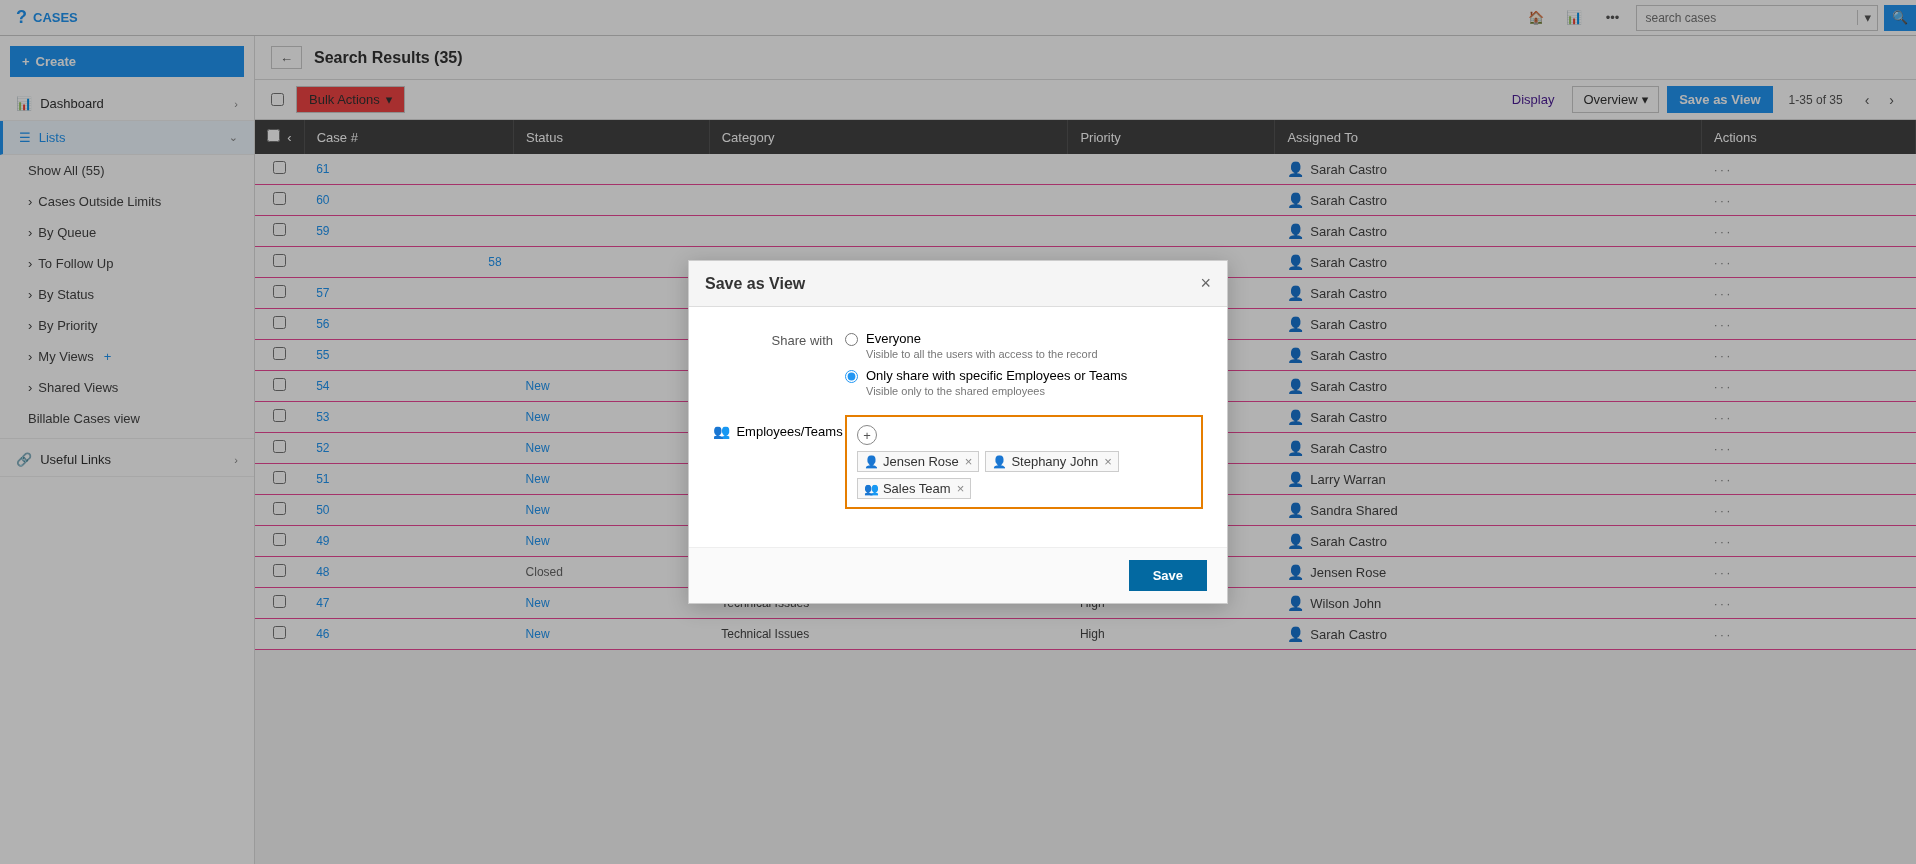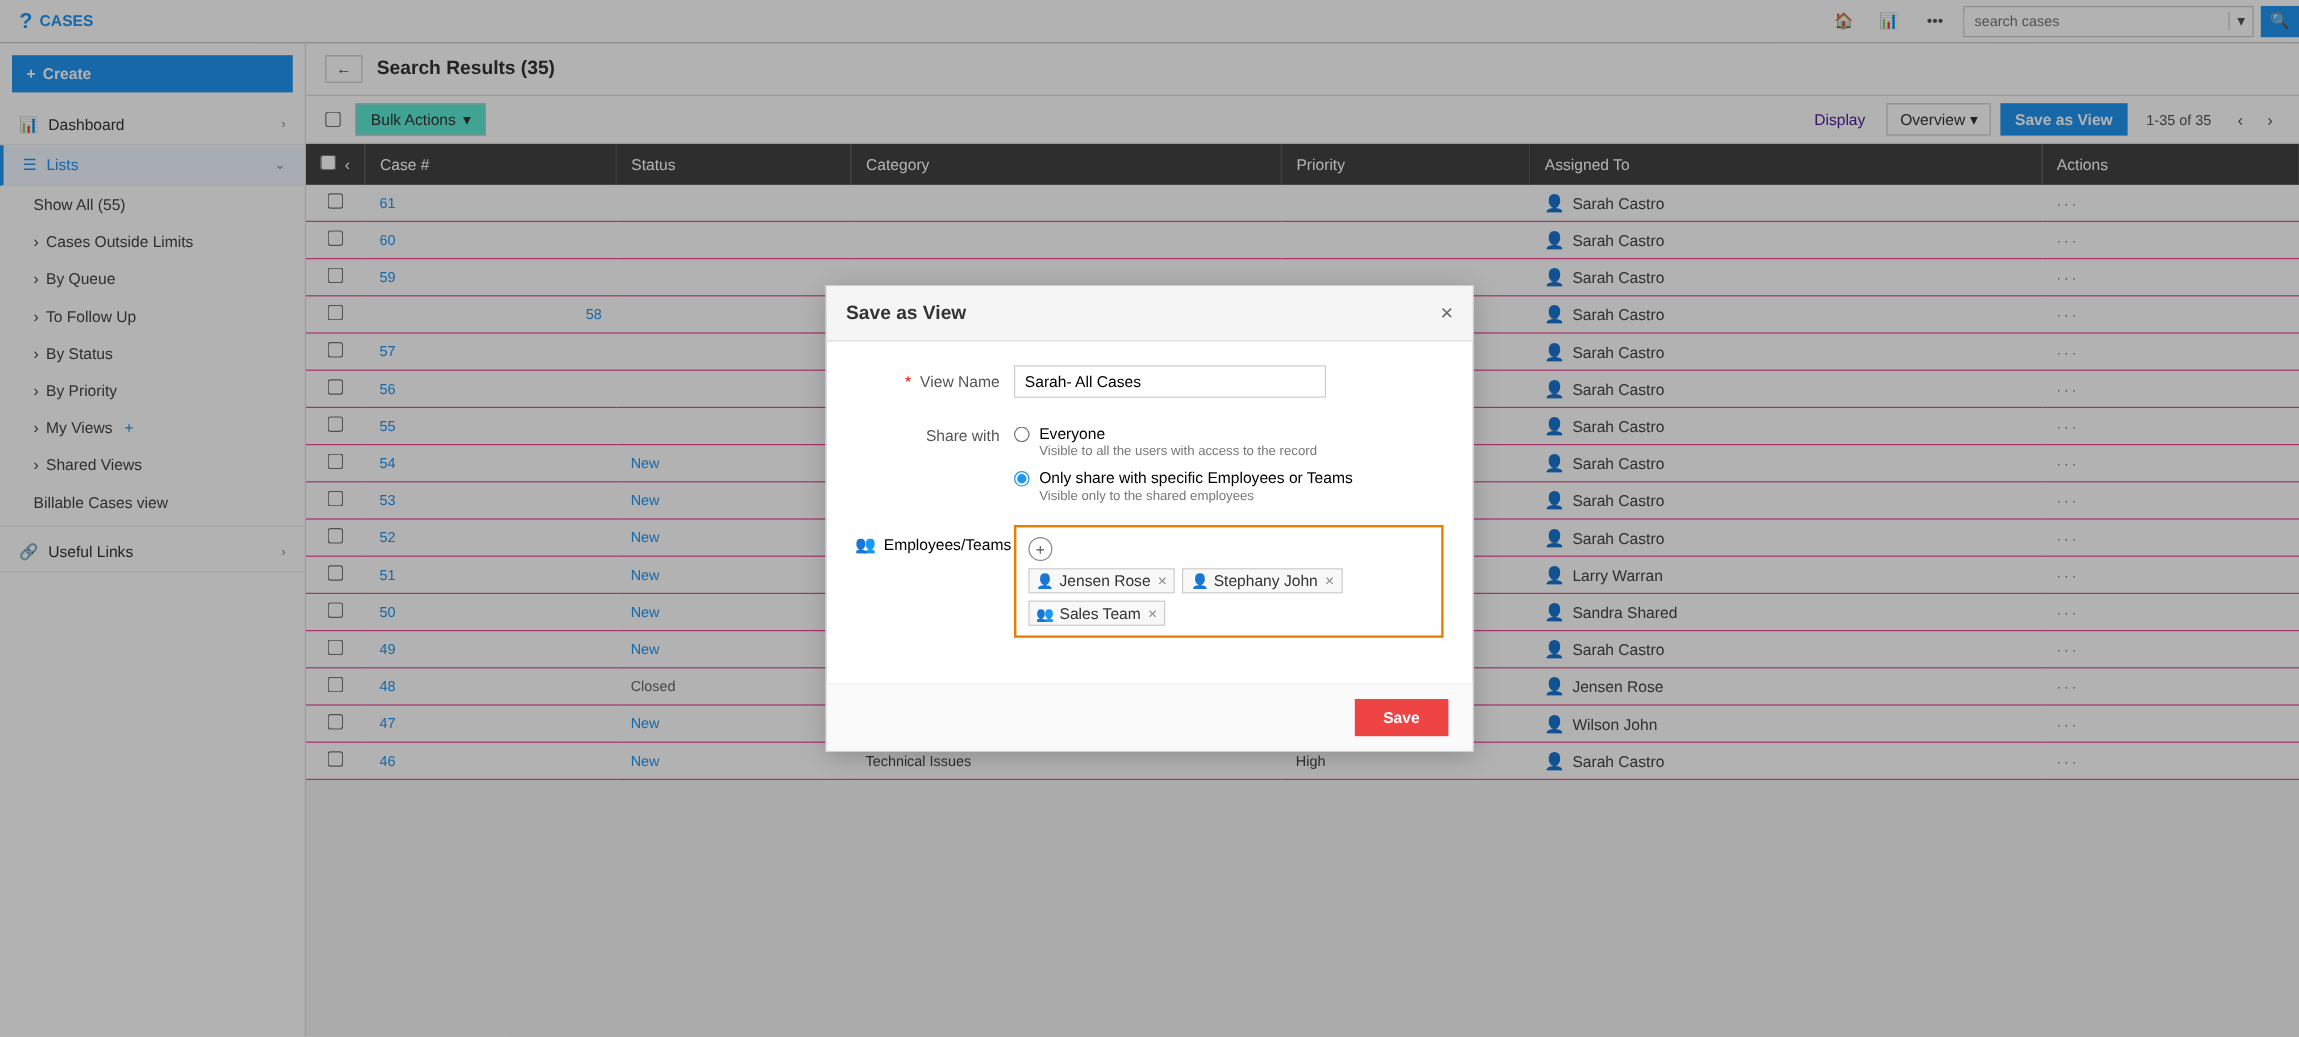--- a/index.html
+++ b/index.html
@@ -71,21 +71,21 @@
       background: none; border: 1px solid #ccc; padding: 3px 8px; cursor: pointer;
       color: #555; font-size: 12px; display: flex; align-items: center;
     }
     .page-title { font-size: 16px; font-weight: bold; color: #333; }
     .toolbar {
       background: #fff; border-bottom: 1px solid #ddd;
       padding: 6px 16px; display: flex; align-items: center; gap: 8px;
     }
     .bulk-actions-btn {
       display: flex; align-items: center; gap: 6px;
-      background: #5eead4; border: 1px solid #ccc; padding: 5px 12px; cursor: pointer;
+      background: #ef4444; border: 1px solid #ccc; padding: 5px 12px; cursor: pointer;
       color: #333; font-size: 13px;
     }
     .toolbar-spacer { flex: 1; }
     .display-label { color: #4c1d95; margin-right: 10px; }
     .overview-btn {
       background: #fff; border: 1px solid #ccc; padding: 5px 10px; cursor: pointer;
       display: flex; align-items: center; gap: 4px; color: #333;
     }
     .save-view-btn {
       background: #2196F3; color: #fff; border: none; padding: 6px 12px; cursor: pointer;
@@ -172,21 +172,21 @@
     .emp-tag .tag-icon { color: #2196F3; font-size: 12px; }
     .emp-tag .tag-remove { color: #888; cursor: pointer; font-size: 13px; margin-left: 2px; }
     .team-tag .tag-icon { color: #4CAF50; }
 
     
     .modal-footer {
       padding: 12px 20px; display: flex; justify-content: flex-end;
       border-top: 1px solid #eee; background: #fafafa;
     }
     .save-btn {
-      background: #ef4444; color: #fff; border: none; padding: 8px 24px;
+      background: #0369a1; color: #fff; border: none; padding: 8px 24px;
       cursor: pointer; font-size: 13px; font-weight: bold;
     }
 
     .divider-line { border: none; border-top: 1px solid #eee; margin: 4px 0; }
   </style>
 </head>
 <body>
 
 <div class="top-nav">
   <div class="app-logo">
@@ -622,27 +622,20 @@
 
 <div class="overlay"></div>
 
 <div class="modal">
   <div class="modal-header">
     <span class="modal-title">Save as View</span>
     <button class="modal-close">×</button>
   </div>
   <div class="modal-body">
 
-    <div class="form-row">
-      <div class="form-label">
-        <span class="required">*</span>
-        <span>View Name</span>
-      </div>
-      <input type="text" class="form-control" style="max-width: 260px;" value="Sarah- All Cases">
-    </div>
 
     <div class="form-row">
       <div class="form-label">
         <span>Share with</span>
       </div>
       <div class="radio-group">
         <div class="radio-option">
           <input type="radio" name="share" style="">
           <div>
             <div>Everyone</div>

